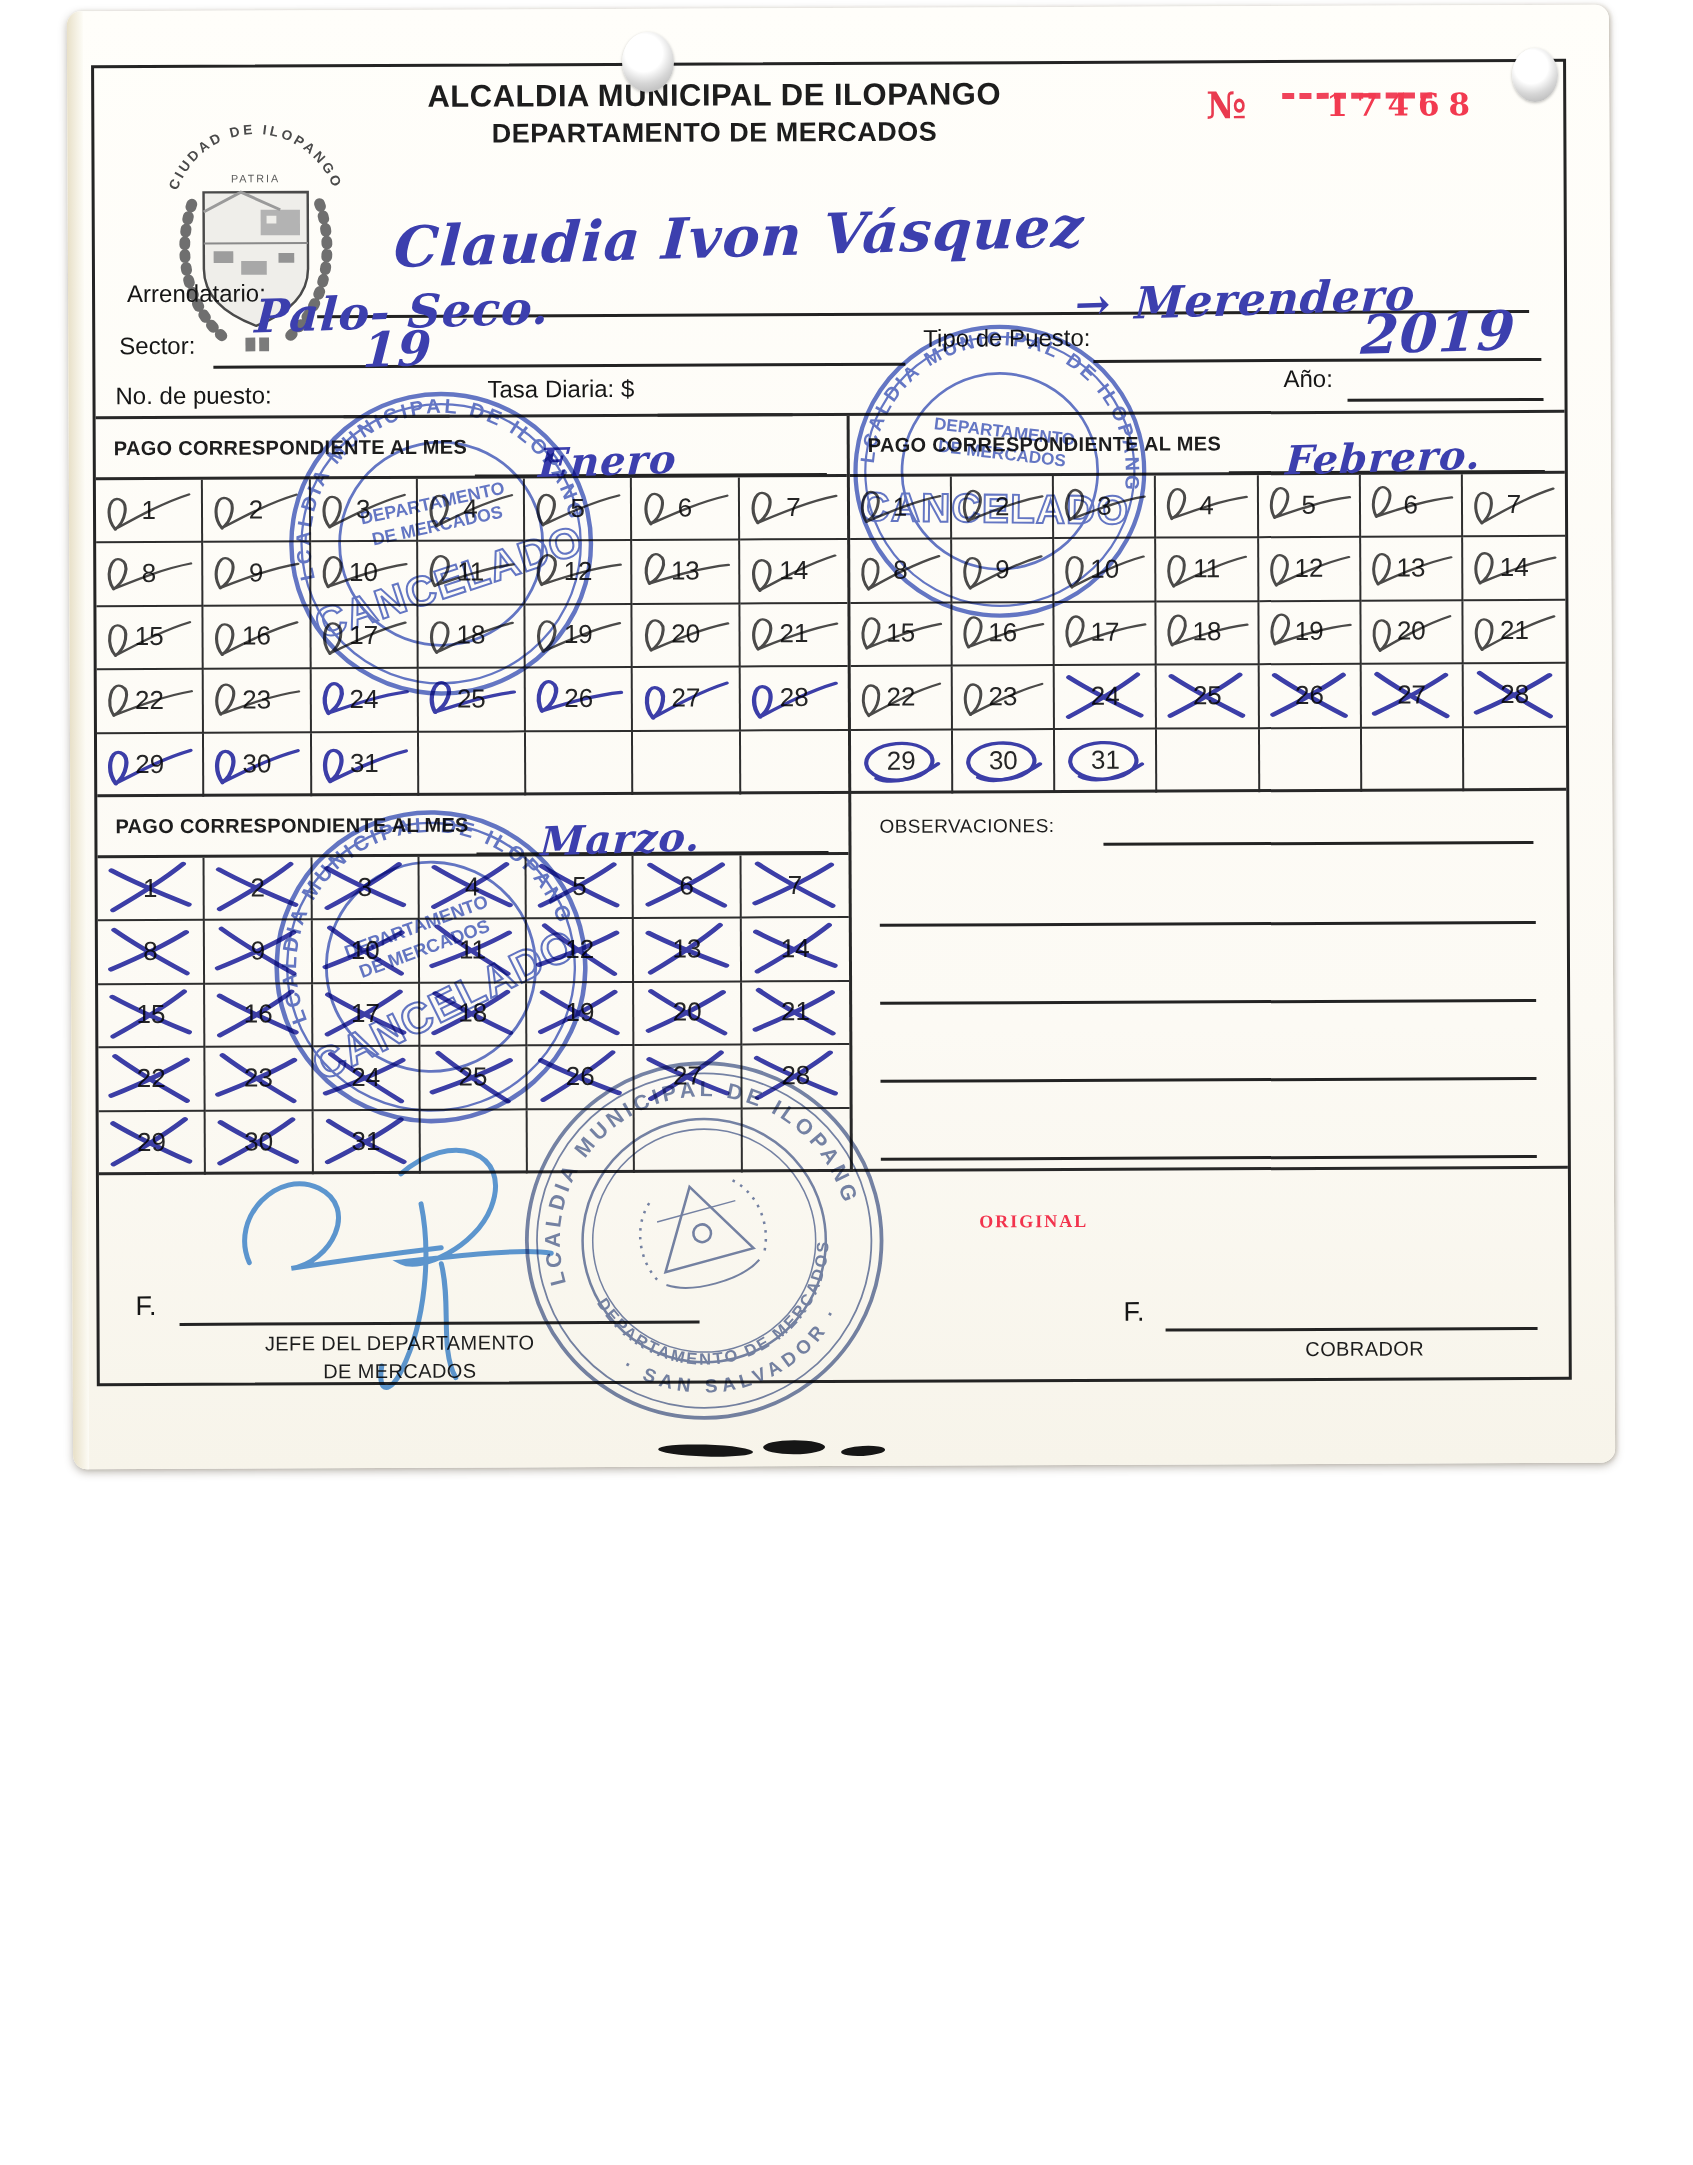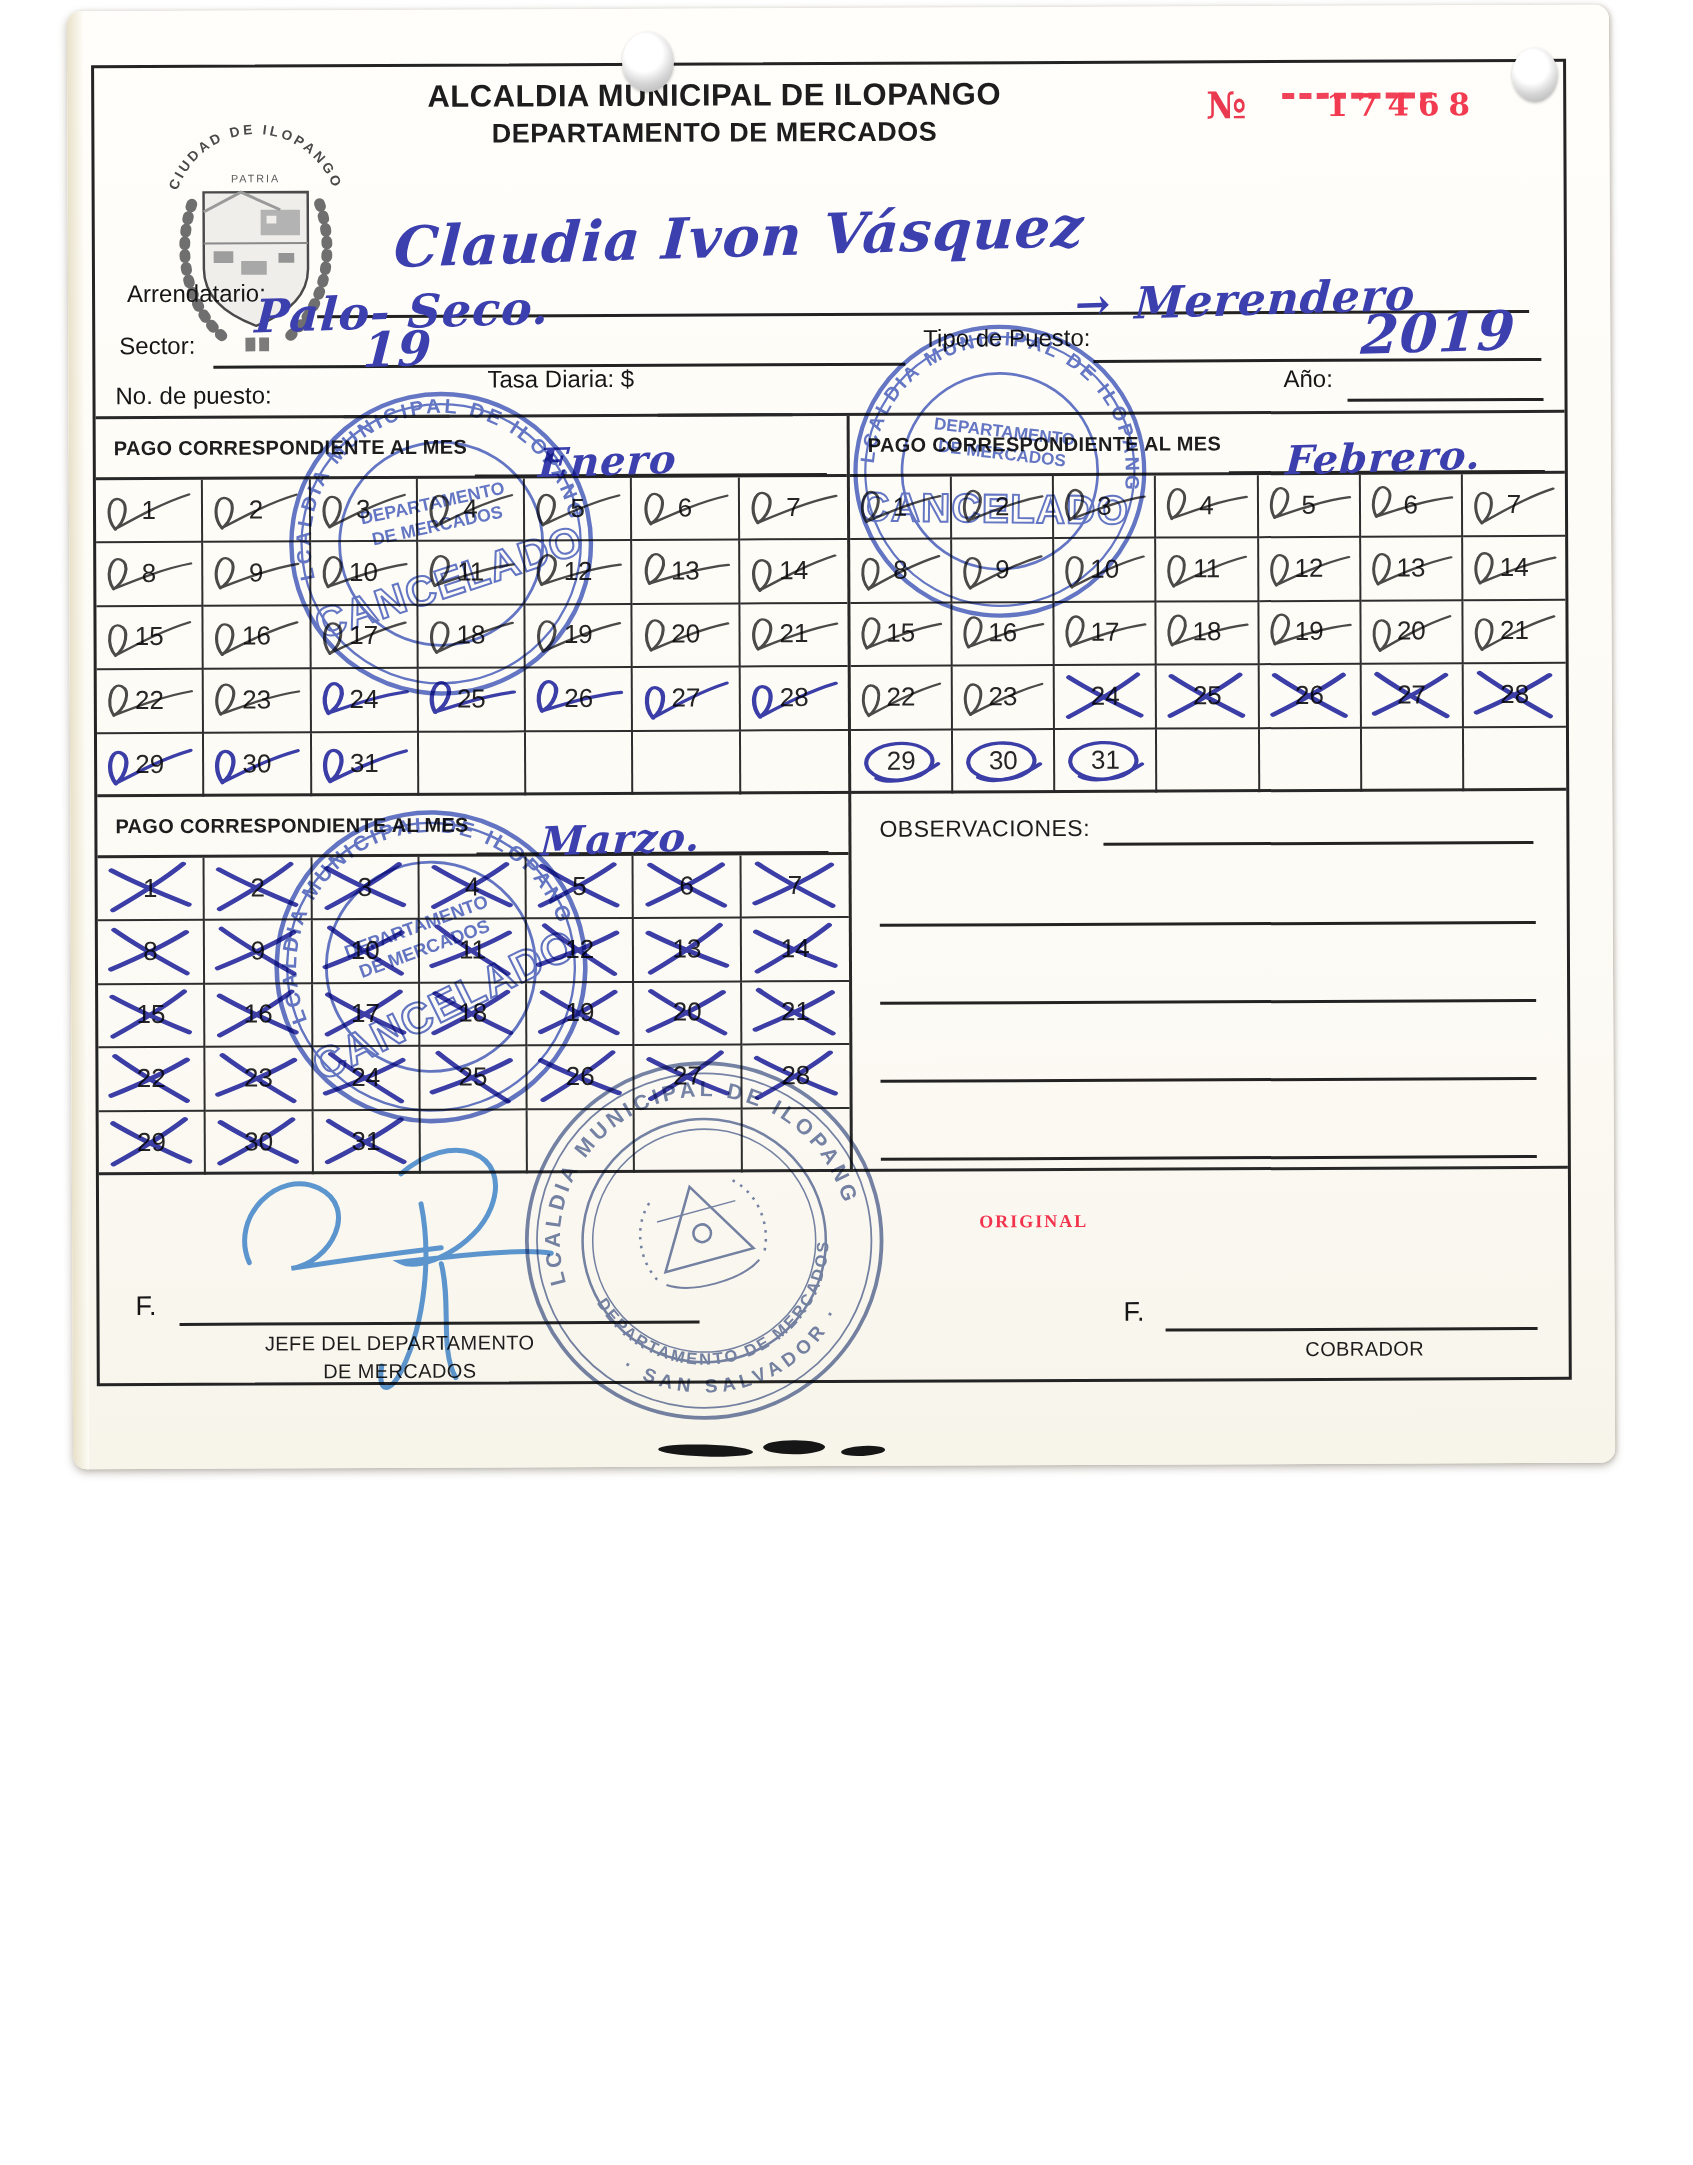--- a/index.html
+++ b/index.html
@@ -44,21 +44,21 @@
   .mh-value{left:18%;bottom:-10px;font-size:40px;}
   .month-grid{display:grid;grid-template-columns:repeat(7,1fr);grid-template-rows:repeat(5,1fr);height:317px;}
   .cell{position:relative;border-right:2.5px solid #2e2e2e;border-bottom:2.5px solid #2e2e2e;}
   .cell:nth-child(7n){border-right:none;}
   .cell:nth-child(n+29){border-bottom:none;}
   .day{position:absolute;left:50%;top:50%;transform:translate(-50%,-52%);font-size:26px;color:#262626;}
   .mark{position:absolute;left:2%;top:4%;width:96%;height:92%;mix-blend-mode:multiply;}
 
   
   .obs{position:relative;flex:1;border-left:3px solid #282828;}
-  .obs-label{position:absolute;left:28px;top:22px;font-size:23px;letter-spacing:.5px;}
+  .obs-label{position:absolute;left:28px;top:22px;font-size:19px;letter-spacing:.5px;}
   .obs-lline{position:absolute;left:252px;top:0;width:430px;height:50px;border-bottom:3px solid #232323;}
   .obs-line{position:absolute;left:28px;width:656px;border-bottom:3px solid #232323;}
 
   
   .footer{position:absolute;left:0;top:1104px;width:1469px;height:211px;border-top:3px solid #282828;}
   .sig-f{position:absolute;font-size:27px;color:#161616;}
   .role{position:absolute;text-align:center;font-size:20px;letter-spacing:.4px;}
   .original{position:absolute;left:880px;top:40px;font-family:"Liberation Serif",serif;
             font-size:18px;font-weight:bold;color:#f2334d;letter-spacing:2px;}
   .signature{position:absolute;left:90px;top:-62px;z-index:8;mix-blend-mode:multiply;}
@@ -115,21 +115,21 @@
 
       <span class="flabel" style="left:828px;top:260px">Tipo de Puesto:</span>
       <span class="fline" style="left:998px;top:230px;width:448px;height:66px"></span>
       <span class="hw" style="left:980px;top:216px;font-size:42px">→</span>
       <span class="hw" style="left:1040px;top:210px;font-size:44px">Merendero</span>
 
       <span class="flabel" style="left:20px;top:314px">No. de puesto:</span>
       <span class="fline" style="left:248px;top:284px;width:106px;height:64px"></span>
       <span class="hw" style="left:268px;top:254px;font-size:48px">19</span>
 
-      <span class="flabel" style="left:392px;top:299px">Tasa Diaria: $</span>
+      <span class="flabel" style="left:392px;top:309px">Tasa Diaria: $</span>
       <span class="fline" style="left:562px;top:284px;width:135px;height:64px"></span>
       <span class="hw" style="left:575px;top:260px;font-size:42px"></span>
 
       <span class="flabel" style="left:1188px;top:302px">Año:</span>
       <span class="fline" style="left:1252px;top:270px;width:196px;height:66px"></span>
       <span class="hw" style="left:1266px;top:238px;font-size:54px">2019</span>
 
       <div class="cal-section" style="top:348px">
         <div class="month-block" style="width:751px">
           <div class="month-head">

